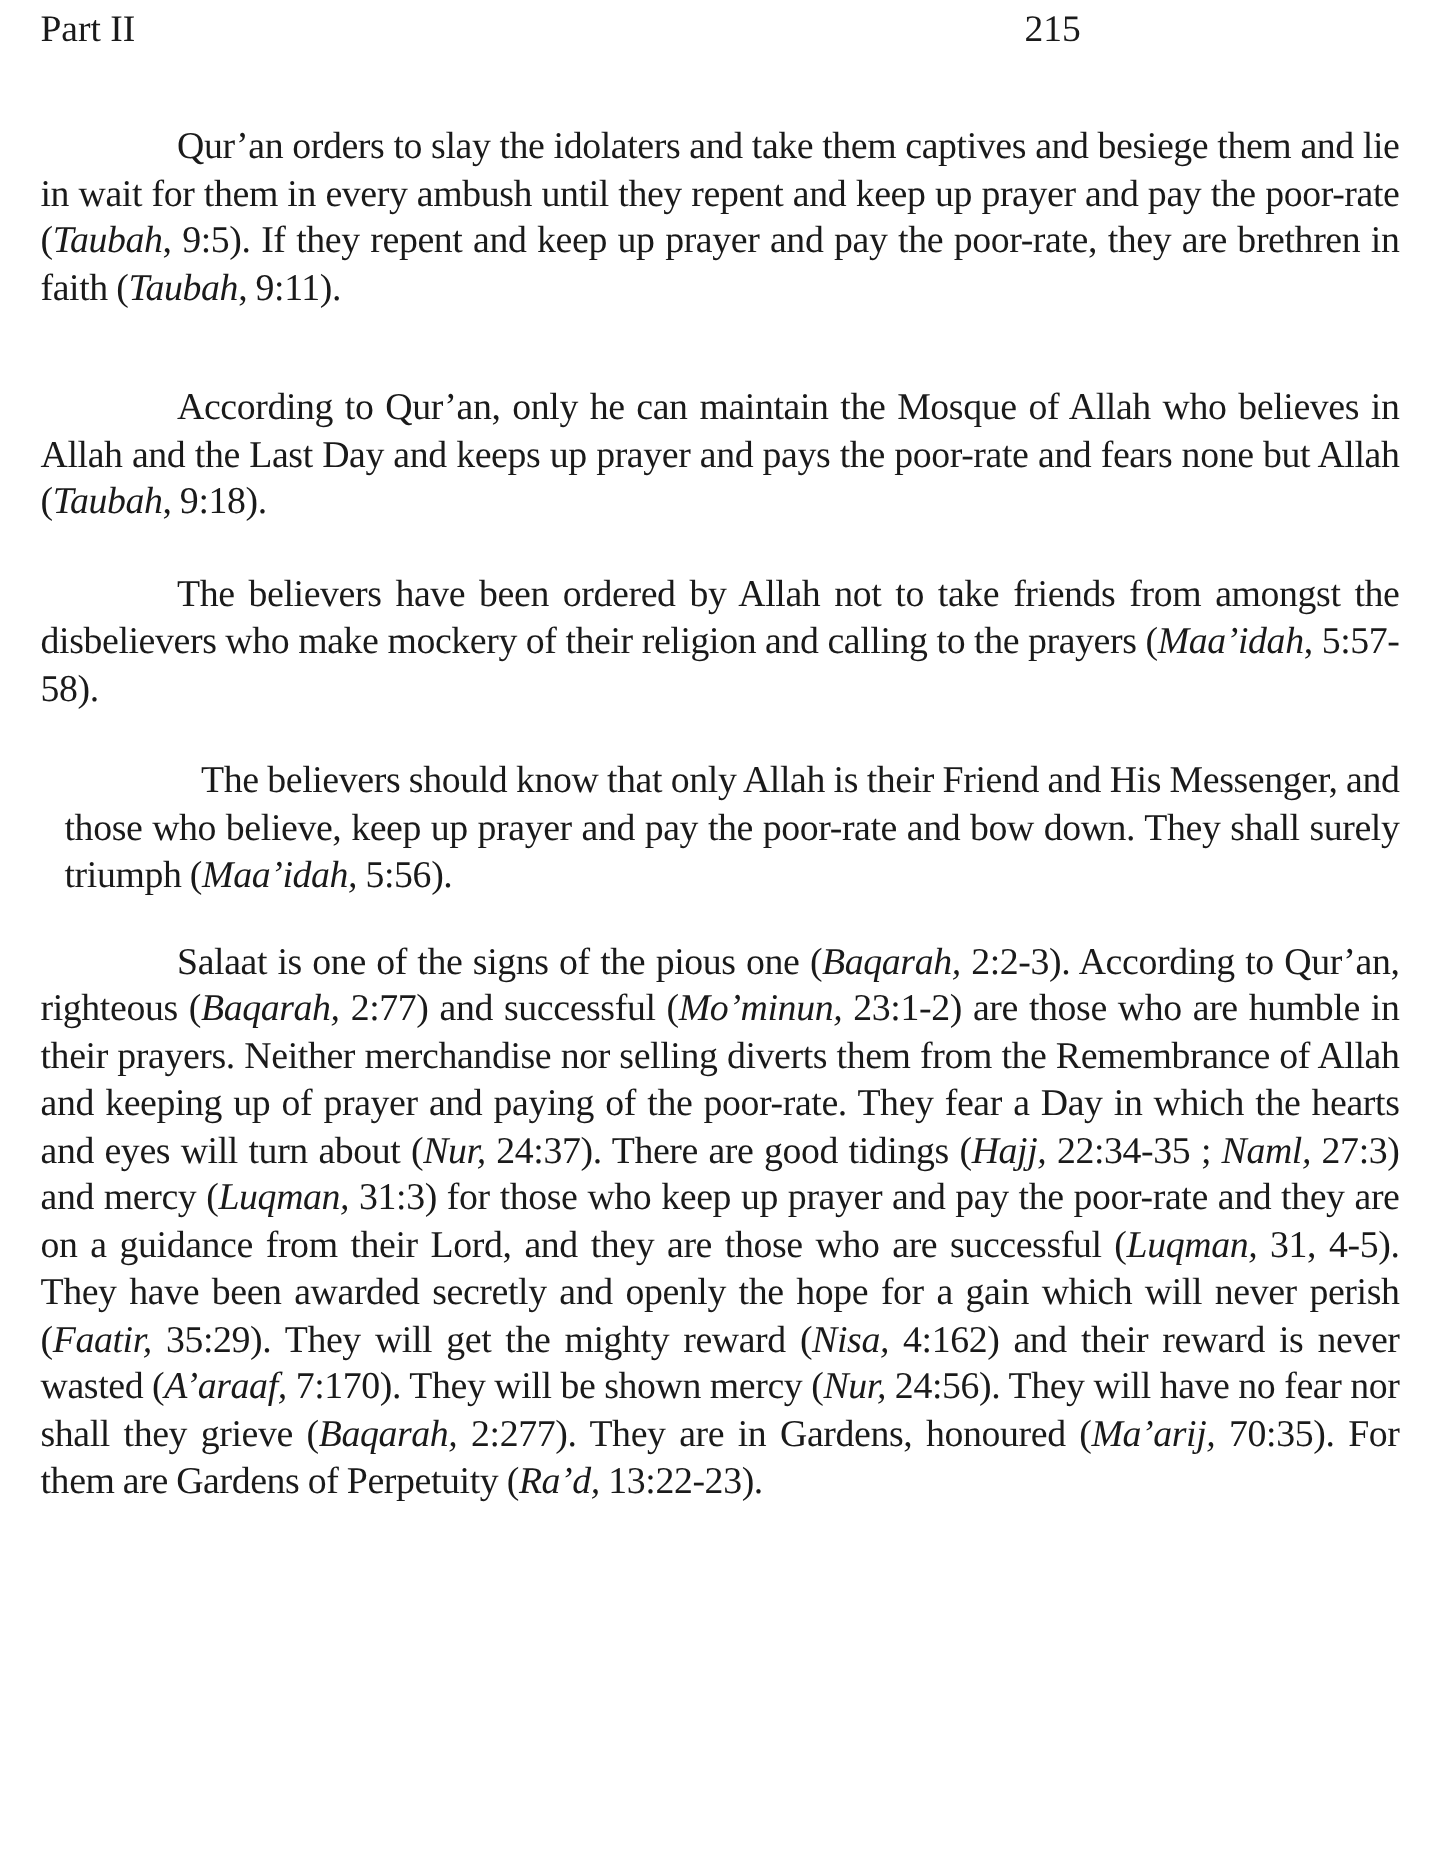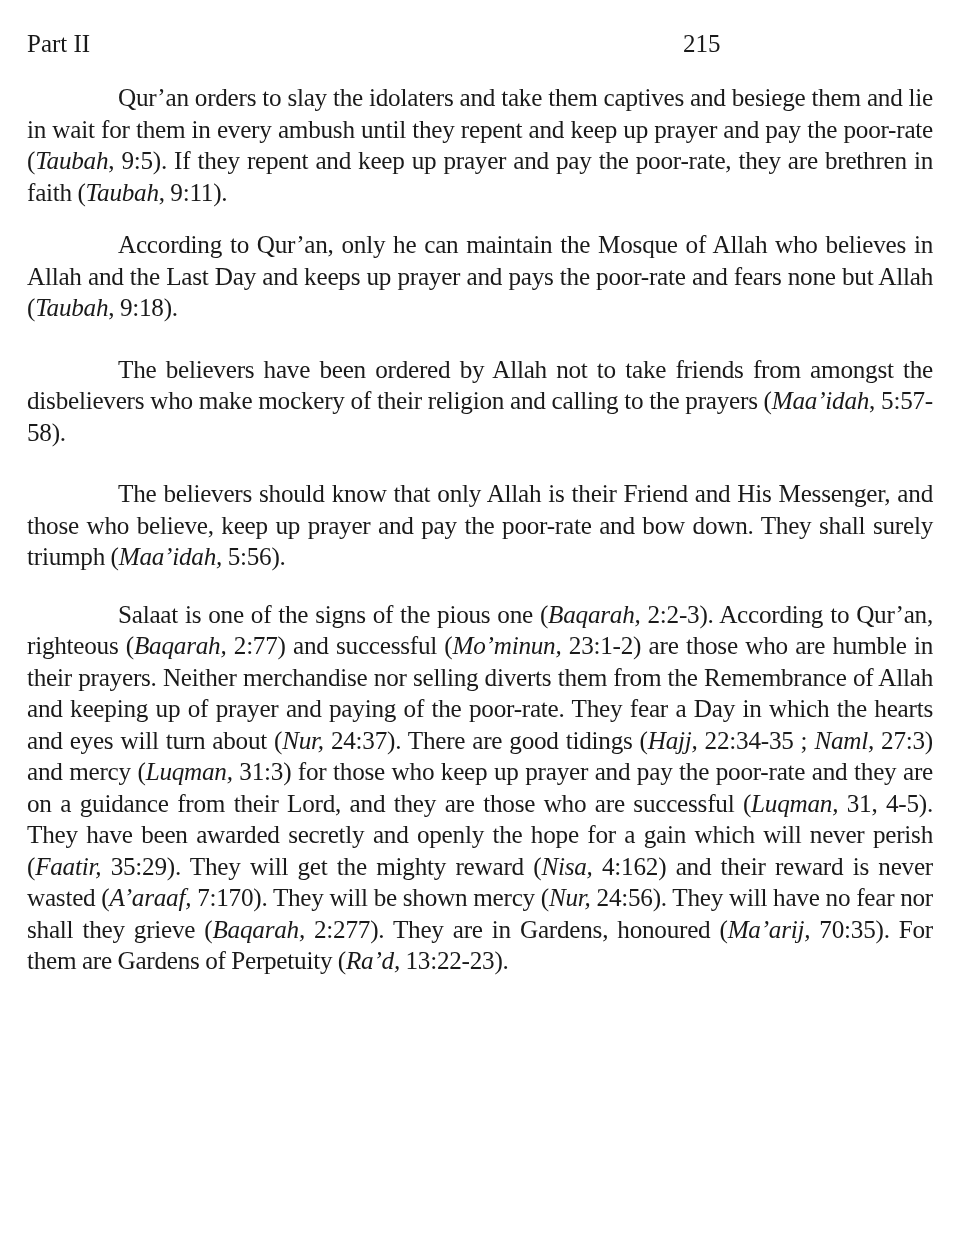--- a/index.html
+++ b/index.html
@@ -10,21 +10,21 @@
     body {
       width: 960px;
       height: 1242px;
       position: relative;
       overflow: hidden;
       color: #1a1a1a;
       font-family: "Liberation Serif", "DejaVu Serif", serif;
     }
     .page-header {
       position: absolute;
-      top: 27px;
+      top: 3px;
       left: 27px;
       width: 906px;
       height: 34px;
       font-size: 25px;
       line-height: 34px;
     }
     .page-header span {
       position: absolute;
       top: 0;
       white-space: nowrap;
@@ -46,24 +46,24 @@
       letter-spacing: -0.25px;
       word-spacing: -0.5px;
     }
     .para.indent {
       text-indent: 91px;
     }
     .para i {
       font-style: italic;
     }
     .p0 { margin-bottom: 28px; }
-    .p1 { margin-bottom: 21px; }
+    .p1 { margin-bottom: 48px; }
     .p2 { margin-bottom: 30px; }
     .p3 { margin-bottom: 30px; }
-    .p4 { margin-bottom: 26px; }
+    .p4 { margin-bottom: 26px; margin-left: 16px; }
   </style>
 </head>
 <body>
 
 <div class="page-header">
   <span class="hdr-part">Part II</span>
   <span class="hdr-page">215</span>
 </div>
 
 <div class="content">

